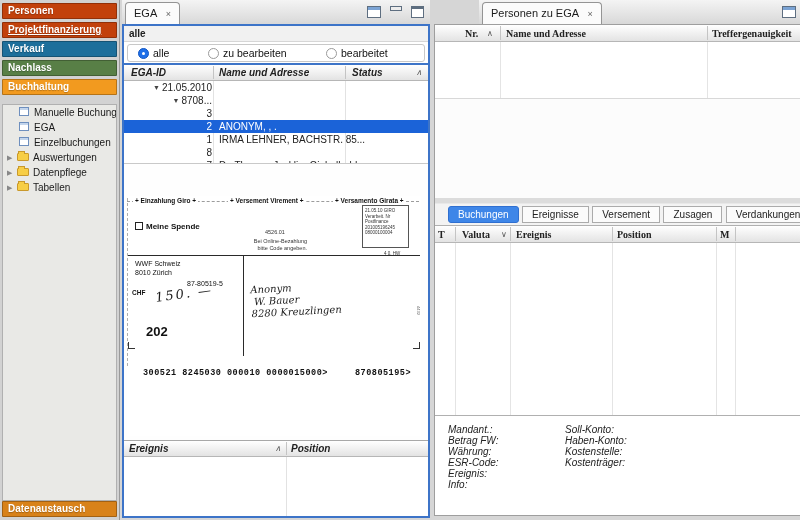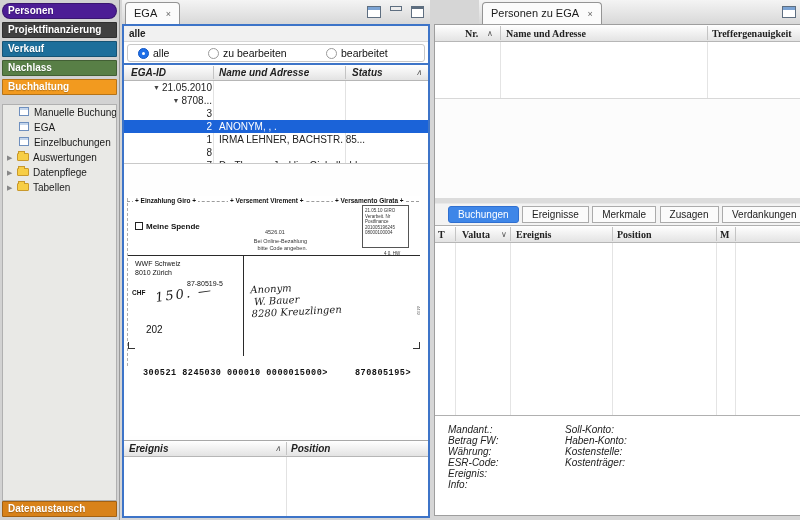--- a/index.html
+++ b/index.html
@@ -96,21 +96,21 @@
   .sl-vline{position:absolute;left:116px;top:59px;height:101px;border-left:1px solid #2A2A2A;}
   .sl-payee{position:absolute;left:8px;top:63px;font-size:7px;line-height:9px;}
   .sl-account{position:absolute;left:60px;top:84px;font-size:7px;}
   .sl-currency{position:absolute;left:5px;top:93px;font-size:6.5px;font-weight:bold;}
   .hand{font-family:"DejaVu Serif",serif;font-style:italic;color:#1C1C1C;}
   .sl-amount{position:absolute;left:28px;top:90px;font-size:13px;letter-spacing:2px;
              transform:rotate(-8deg);}
   .sl-payer{position:absolute;left:124px;top:86px;font-size:10px;line-height:12px;
             transform:rotate(-3deg);}
   .sl-payer .p2{margin-left:3px;}
-  .sl-slipnum{position:absolute;left:19px;top:128px;font-size:10px;font-weight:normal;}
+  .sl-slipnum{position:absolute;left:19px;top:128px;font-size:13px;font-weight:bold;}
   .sl-cml{position:absolute;left:1px;top:146px;width:6px;height:6px;
           border-left:1px solid #333;border-bottom:1px solid #333;}
   .sl-cmr{position:absolute;left:286px;top:146px;width:6px;height:6px;
           border-right:1px solid #333;border-bottom:1px solid #333;}
   .sl-ocr{position:absolute;top:172px;font-family:"Liberation Mono","DejaVu Sans Mono",monospace;
           font-size:8.5px;font-weight:bold;letter-spacing:.5px;white-space:nowrap;}
   .ocr-l{left:16px;} .ocr-r{left:228px;}
   .sl-side{position:absolute;left:287px;top:112px;font-size:4px;color:#666;transform:rotate(90deg);}
 
   .evt-head{border-top:1px solid #A8A8A8;}
@@ -139,22 +139,22 @@
   .form-area{position:relative;flex:1;background:#fff;font-size:10px;font-style:italic;color:#222;}
   .form-area span{position:absolute;white-space:nowrap;}
 </style>
 </head>
 <body>
 
 <div class="app">
 
   <aside class="sidebar">
     <div class="side-top">
-      <div class="side-header" style="background-color: #4c1d95; border-radius: 8px;">Personen</div>
-      <div class="side-header" style="background-color: #404040;">Projektfinanzierung</div>
+      <div class="side-header" style="background-color: #c2410c;">Personen</div>
+      <div class="side-header" style="background-color: #c2410c; text-decoration: underline;">Projektfinanzierung</div>
       <div class="side-header" style="background-color: rgb(29, 111, 155);">Verkauf</div>
       <div class="side-header" style="background-color: rgb(88, 127, 70);">Nachlass</div>
       <div class="side-header" style="background-color: rgb(242, 154, 31);">Buchhaltung</div>
     </div>
     <div class="tree-box">
       <div class="tree-item">
         <span class="editor-ic"></span>
         <span class="tl">Manuelle Buchungen</span>
       </div>
       <div class="tree-item">
@@ -339,21 +339,21 @@
         <i class="pt-vline" style="left:65px;"></i>
           <i class="pt-vline" style="left:272px;"></i>
       </div>
       <div class="pt-blank"></div>
 
       <div class="gap"></div>
 
       <div class="tabs-strip">
         <span class="seg sel first">Buchungen</span>
         <span class="seg">Ereignisse</span>
-        <span class="seg">Merkmale</span>
+        <span class="seg">Versement</span>
         <span class="seg">Zusagen</span>
         <span class="seg">Verdankungen</span>
         
       </div>
 
       <div class="pt-head" style="border-top:1px solid #B0B0B0;">
         <span style="left:3px;">T</span>
         <span style="left:27px;">Valuta</span>
         <span class="sort" style="left:66px;">∨</span>
         <span style="left:81px;">Ereignis</span>

